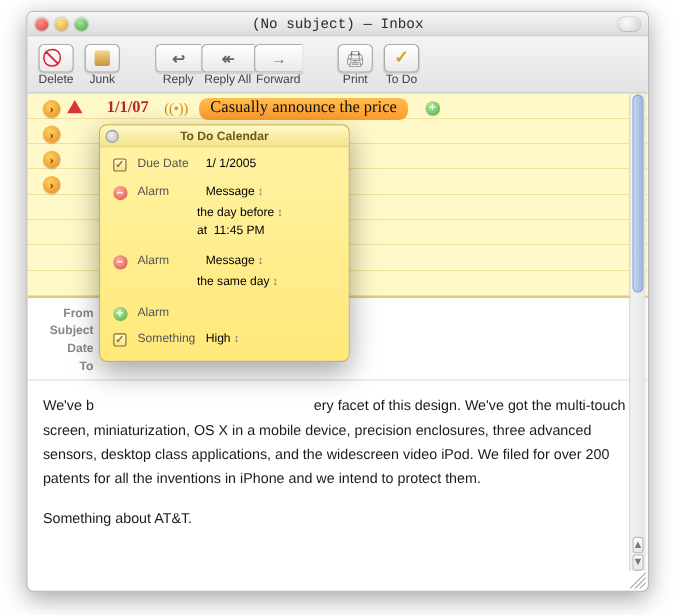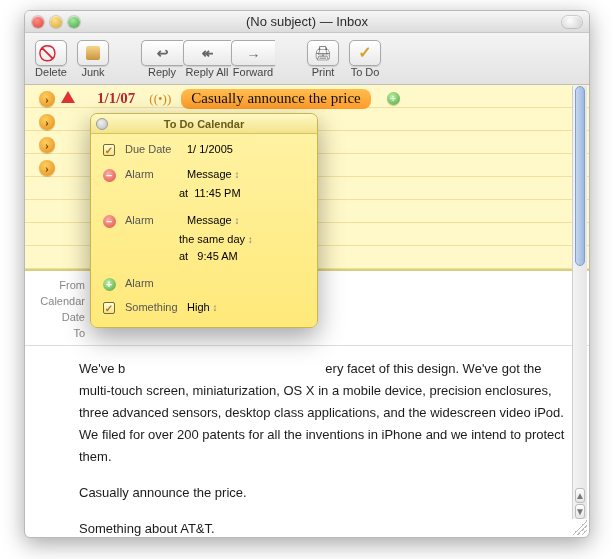--- a/index.html
+++ b/index.html
@@ -30,21 +30,21 @@
     align-items: center;
     padding: 0 7px;
     position: relative;
   }
   .traffic { display:flex; gap:6px; }
   .tl { width:12px; height:12px; border-radius:50%; box-shadow: inset 0 1px 1px rgba(255,255,255,.6), 0 0 0 1px rgba(0,0,0,.15); }
   .tl.red { background: radial-gradient(circle at 40% 35%, #ff8d85, #d9433a);}
   .tl.yel { background: radial-gradient(circle at 40% 35%, #ffe08a, #d7a32b);}
   .tl.grn { background: radial-gradient(circle at 40% 35%, #a6e79a, #3fa445);}
   .tl.pill { width:20px; border-radius:6px; background: radial-gradient(circle at 40% 35%, #fdfdfd, #cfcfcf); margin-left:auto;}
-  .title { position:absolute; left:0; right:0; text-align:center; font-size:13px; color:#2b2b2b; font-weight:500;}
+  .title { position:absolute; left:0; right:0; text-align:center; font-size:13px; color:#2b2b2b; font-weight:500;font-family:Liberation Mono, monospace;}
   .toolbar {
     height: 52px;
     background: linear-gradient(#f4f4f4,#e3e3e3);
     border-bottom: 1px solid #bdbdbd;
     display:flex;
     align-items:center;
     padding: 0 10px;
     gap: 10px;
   }
   .tbtn { display:flex; flex-direction:column; align-items:center; font-size:11px; color:#444; cursor:pointer;}
@@ -102,29 +102,29 @@
   .date-highlight { color:#b82828; font-weight:bold; padding:0 4px; border-radius:2px; }
   .bell { color:#d78a1a; font-size:13px;}
   .title-hl { background: linear-gradient(#ffbd4e,#ff9a2b); padding: 1px 10px 2px; border-radius: 8px; color:#111;text-align:center;}
 
   .headers {
     padding: 6px 10px 4px;
     font-size:11px; color:#666;
     border-bottom:1px solid #ddd;
   }
   .headers .r { display:flex; gap:6px; line-height:16px;}
-  .headers .lab { width:50px; text-align:right; font-weight:normal; color:#888;}
+  .headers .lab { width:50px; text-align:right; font-weight:bold; color:#888;}
   .body {
     padding: 12px 14px;
     font-size: 13px;
     color:#1b1b1b;
     line-height: 22px;
     font-family: "Helvetica Neue", Arial, sans-serif;
   }
-  .body p { margin-bottom: 14px; margin-left: 40px; }
+  .body p { margin-bottom: 14px; }
 
   .scrollbar {
     position:absolute; right:2px; top:75px; bottom:18px; width:15px;
     background: linear-gradient(90deg,#f3f3f3,#e6e6e6);
     border-left:1px solid #cfcfcf;
   }
   .sb-thumb{ position:absolute; left:2px; right:2px; top:0; height:180px; border-radius:7px;
     background: linear-gradient(90deg,#c7d8f0,#9cb8e0); border:1px solid #7fa0cc;}
   .sb-btn{ position:absolute; left:2px;right:2px;height:15px;border:1px solid #bcbcbc;border-radius:3px;
     background:linear-gradient(#fdfdfd,#e6e6e6); display:flex;align-items:center;justify-content:center;color:#777;font-size:10px;}
@@ -257,35 +257,34 @@
       <span style="margin-left:160px" class="title-hl">name</span>
       <span class="disc plus">+</span>
     </div>
   </div>
 
   <div class="headers">
     <div class="r">
         <span class="lab">From</span>
       </div>
     <div class="r">
-        <span class="lab">Calendar</span>
+        <span class="lab">Subject</span>
       </div>
     <div class="r">
         <span class="lab">Date</span>
       </div>
     <div class="r">
         <span class="lab">To</span>
       </div>
   </div>
 
   <div class="body">
     <p>
       <span>We've b</span><span style="display:inline-block;width:200px"></span><span>ery facet of this design. We've got the multi-touch screen, miniaturization, OS X in a mobile device, precision enclosures, three advanced sensors, desktop class applications, and the widescreen video iPod. We filed for over 200 patents for all the inventions in iPhone and we intend to protect them.</span>
     </p>
-    <p>Casually announce the price.</p>
     <p style="margin-bottom:0">Something about AT&amp;T.</p>
   </div>
 
   <div class="scrollbar">
     <div class="sb-thumb"></div>
     <div class="sb-btn" style="bottom:16px">▲</div>
     <div class="sb-btn" style="bottom:0">▼</div>
   </div>
   <div class="resize"></div>
 </div>
@@ -304,35 +303,33 @@
       <span class="pval">1/  1/2005</span>
     </div>
 
     <div class="prow" style="margin-top:6px">
       <span class="pico">
           <span class="minus">–</span>
         </span>
       <span class="plab">Alarm</span>
       <span class="pval updn">Message</span>
     </div>
+    <div class="sub updn">the day before</div>
     <div class="sub">
       <span>at</span>&nbsp;&nbsp;<span>11:45  PM</span>
     </div>
 
     <div class="prow" style="margin-top:10px">
       <span class="pico">
           <span class="minus">–</span>
         </span>
       <span class="plab">Alarm</span>
       <span class="pval updn">Message</span>
     </div>
     <div class="sub updn">the same day</div>
-    <div class="sub">
-      <span>at</span>&nbsp;&nbsp;&nbsp;<span>9:45  AM</span>
-    </div>
 
     <div class="prow" style="margin-top:10px">
       <span class="pico">
           <span class="plus">+</span>
         </span>
       <span class="plab">Alarm</span>
       <span class="pval"></span>
     </div>
 
     <div class="prow" style="margin-top:4px">

